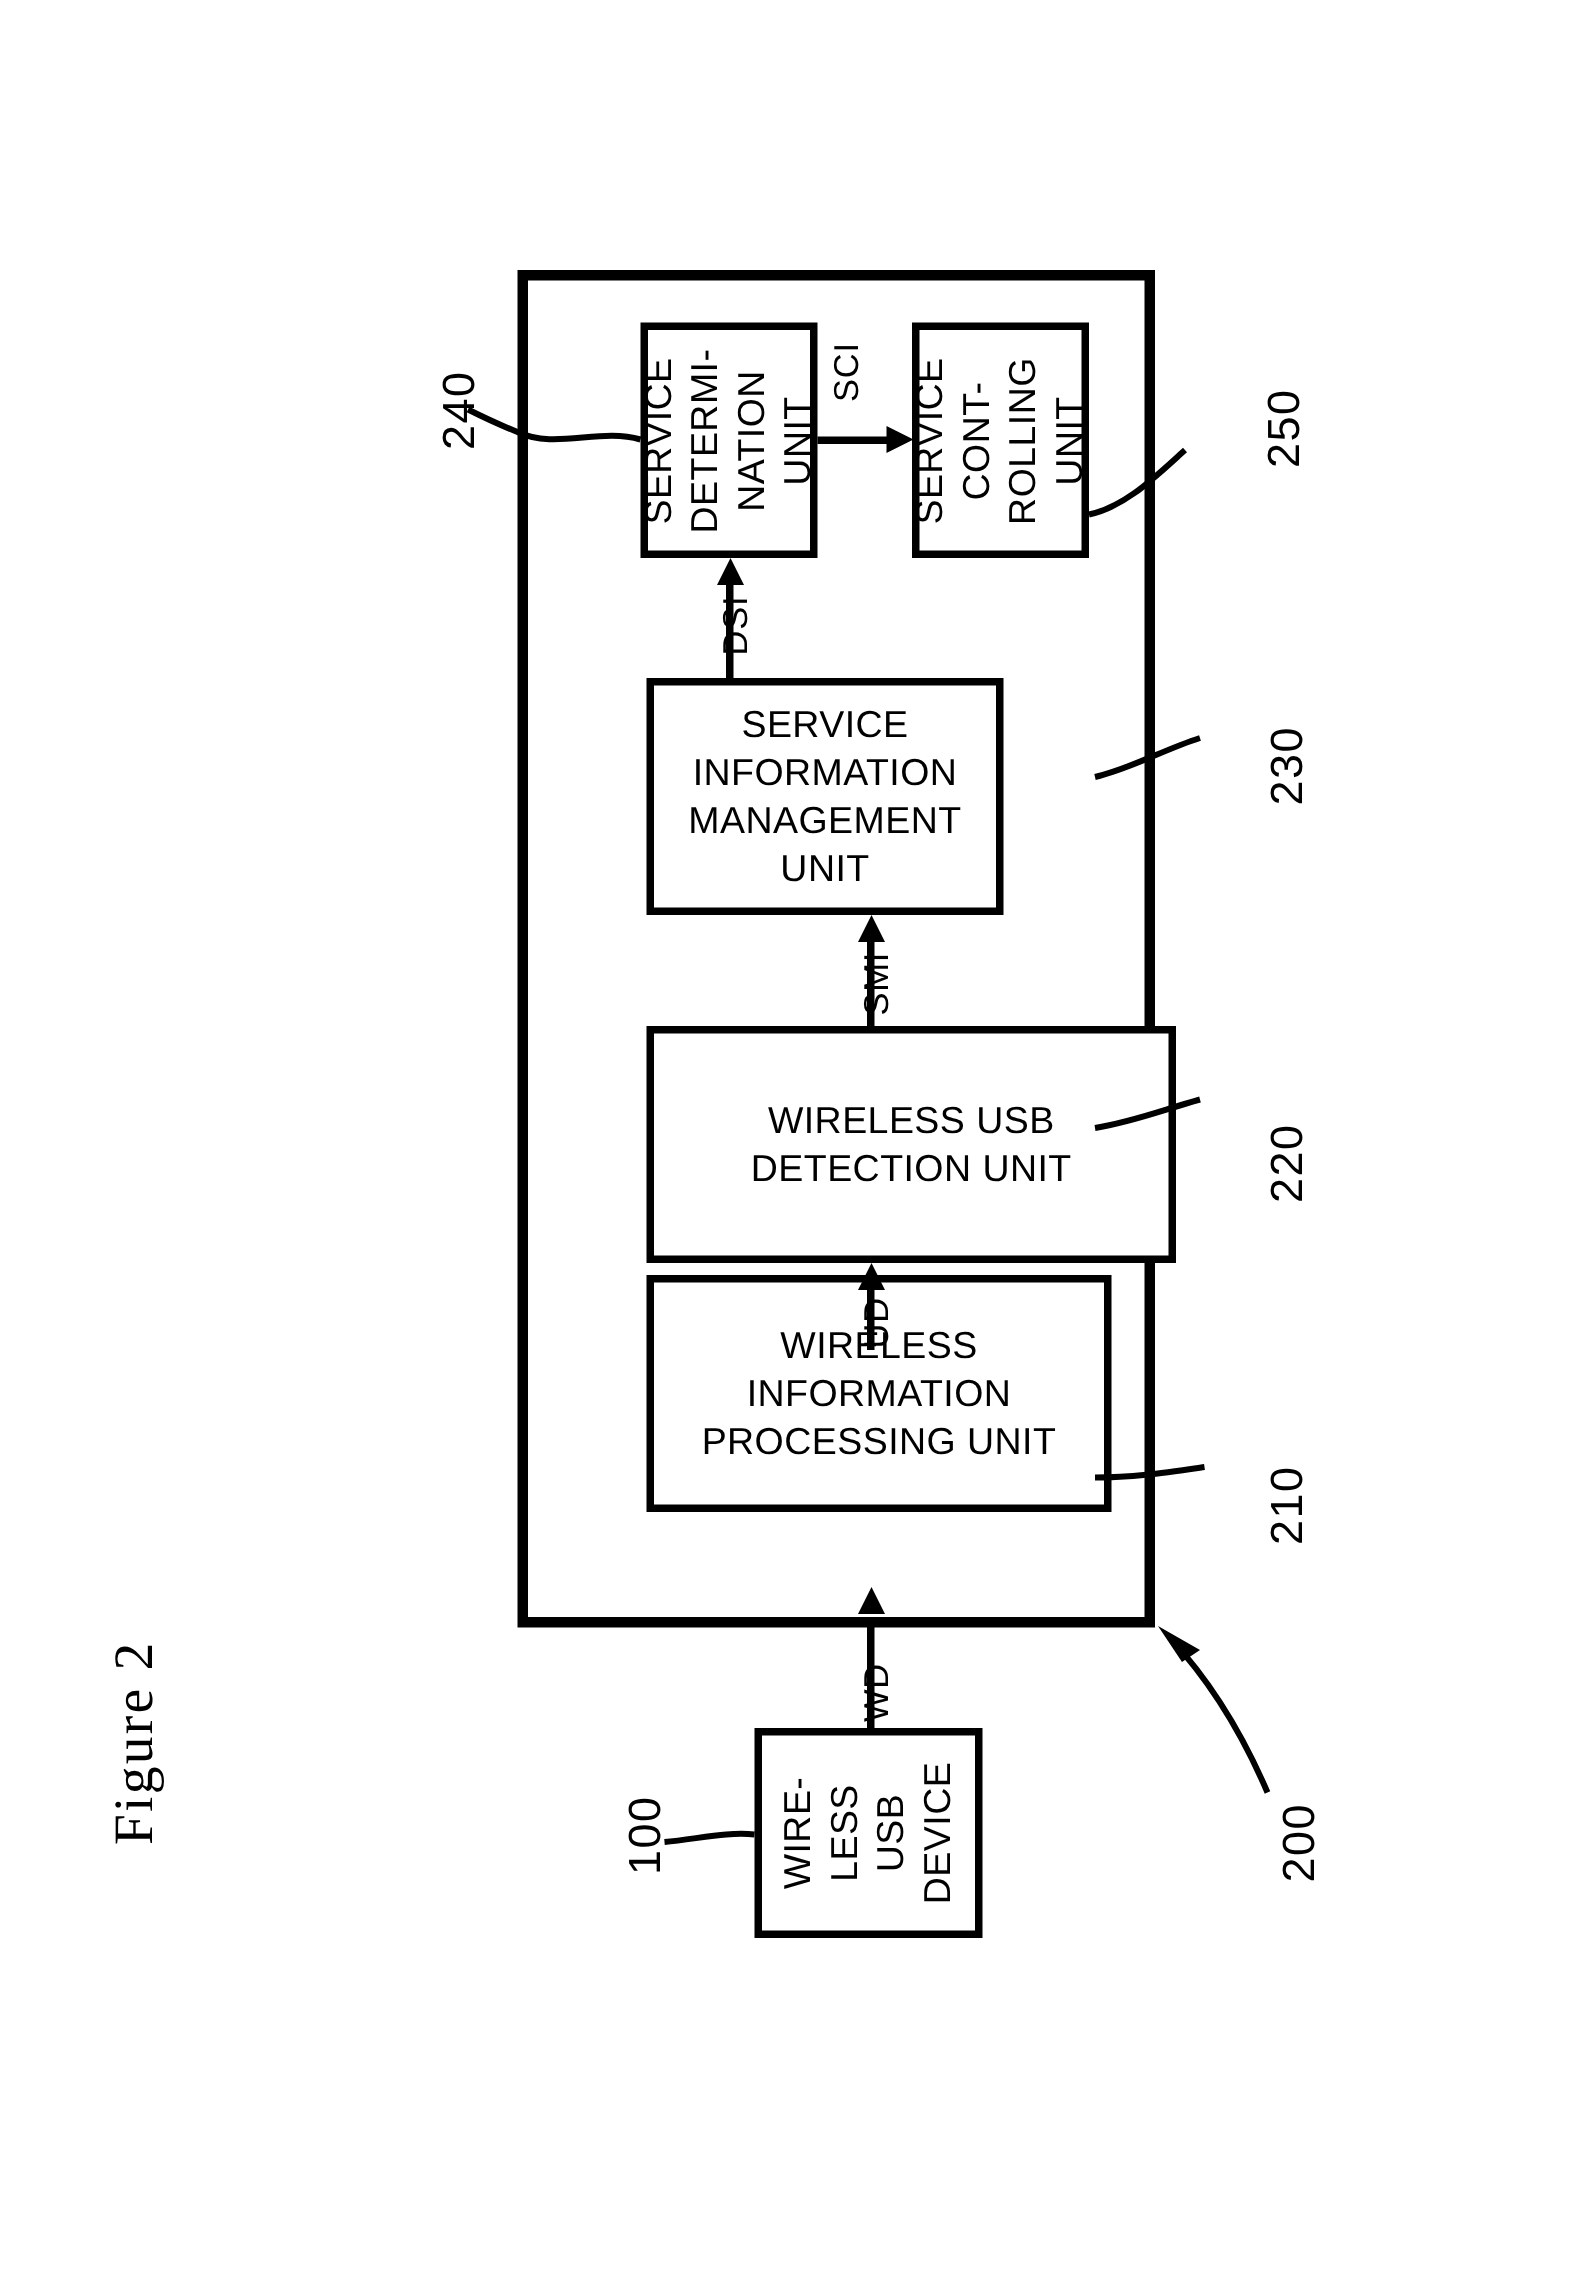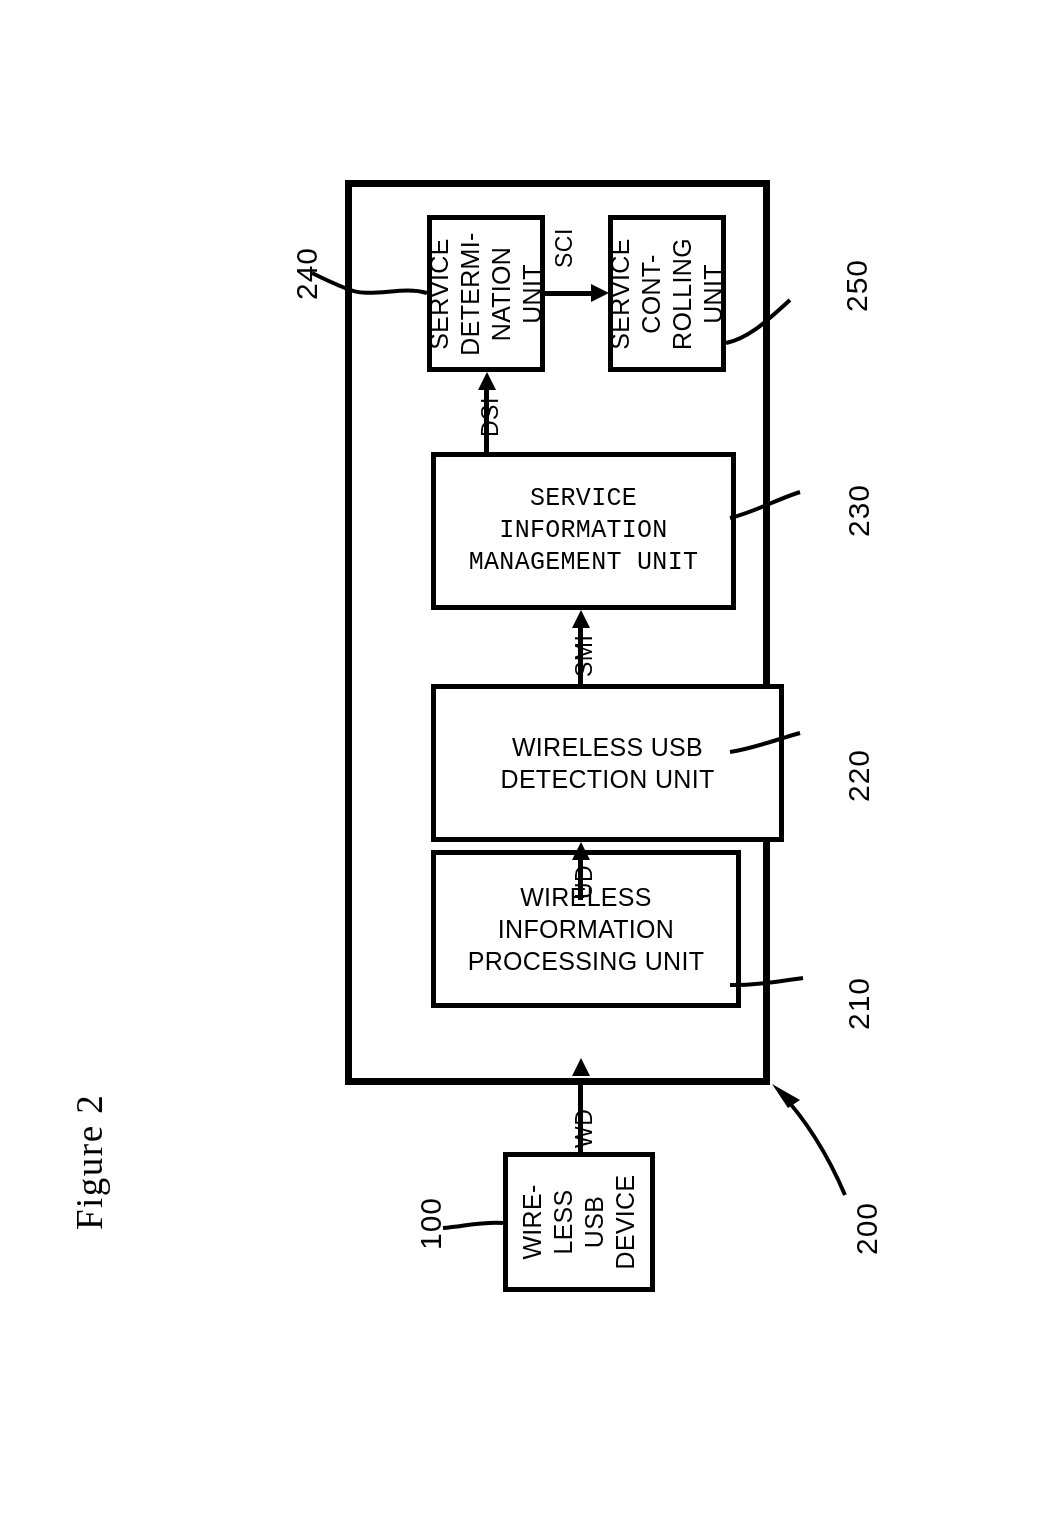--- a/index.html
+++ b/index.html
@@ -160,21 +160,21 @@
     <div class="rot-wrap" style="width:150px;">SERVICE
 CONT-
 ROLLING
 UNIT</div>
   </div>
 
   <div class="hline" style="left:545px; top:291px; width:47px;"></div>
   <div class="arrow-right" style="left:591px; top:284px;"></div>
   <div class="sig-label" style="left:551px; top:268px;">SCI</div>
 
-  <div class="unit-box" style="left:431px; top:452px; width:305px; height:158px;font-family:Liberation Mono, monospace;">
+  <div class="unit-box" style="left:431px; top:452px; width:238px; height:158px;">
     <div class="unit-label-h">SERVICE
 INFORMATION
 MANAGEMENT UNIT</div>
   </div>
 
   <div class="vline" style="left:484px; top:390px; height:62px;"></div>
   <div class="arrow-up" style="left:478px; top:372px;"></div>
   <div class="sig-label" style="left:477px; top:437px;">DSI</div>
 
   <div class="unit-box" style="left:431px; top:684px; width:353px; height:158px;">

